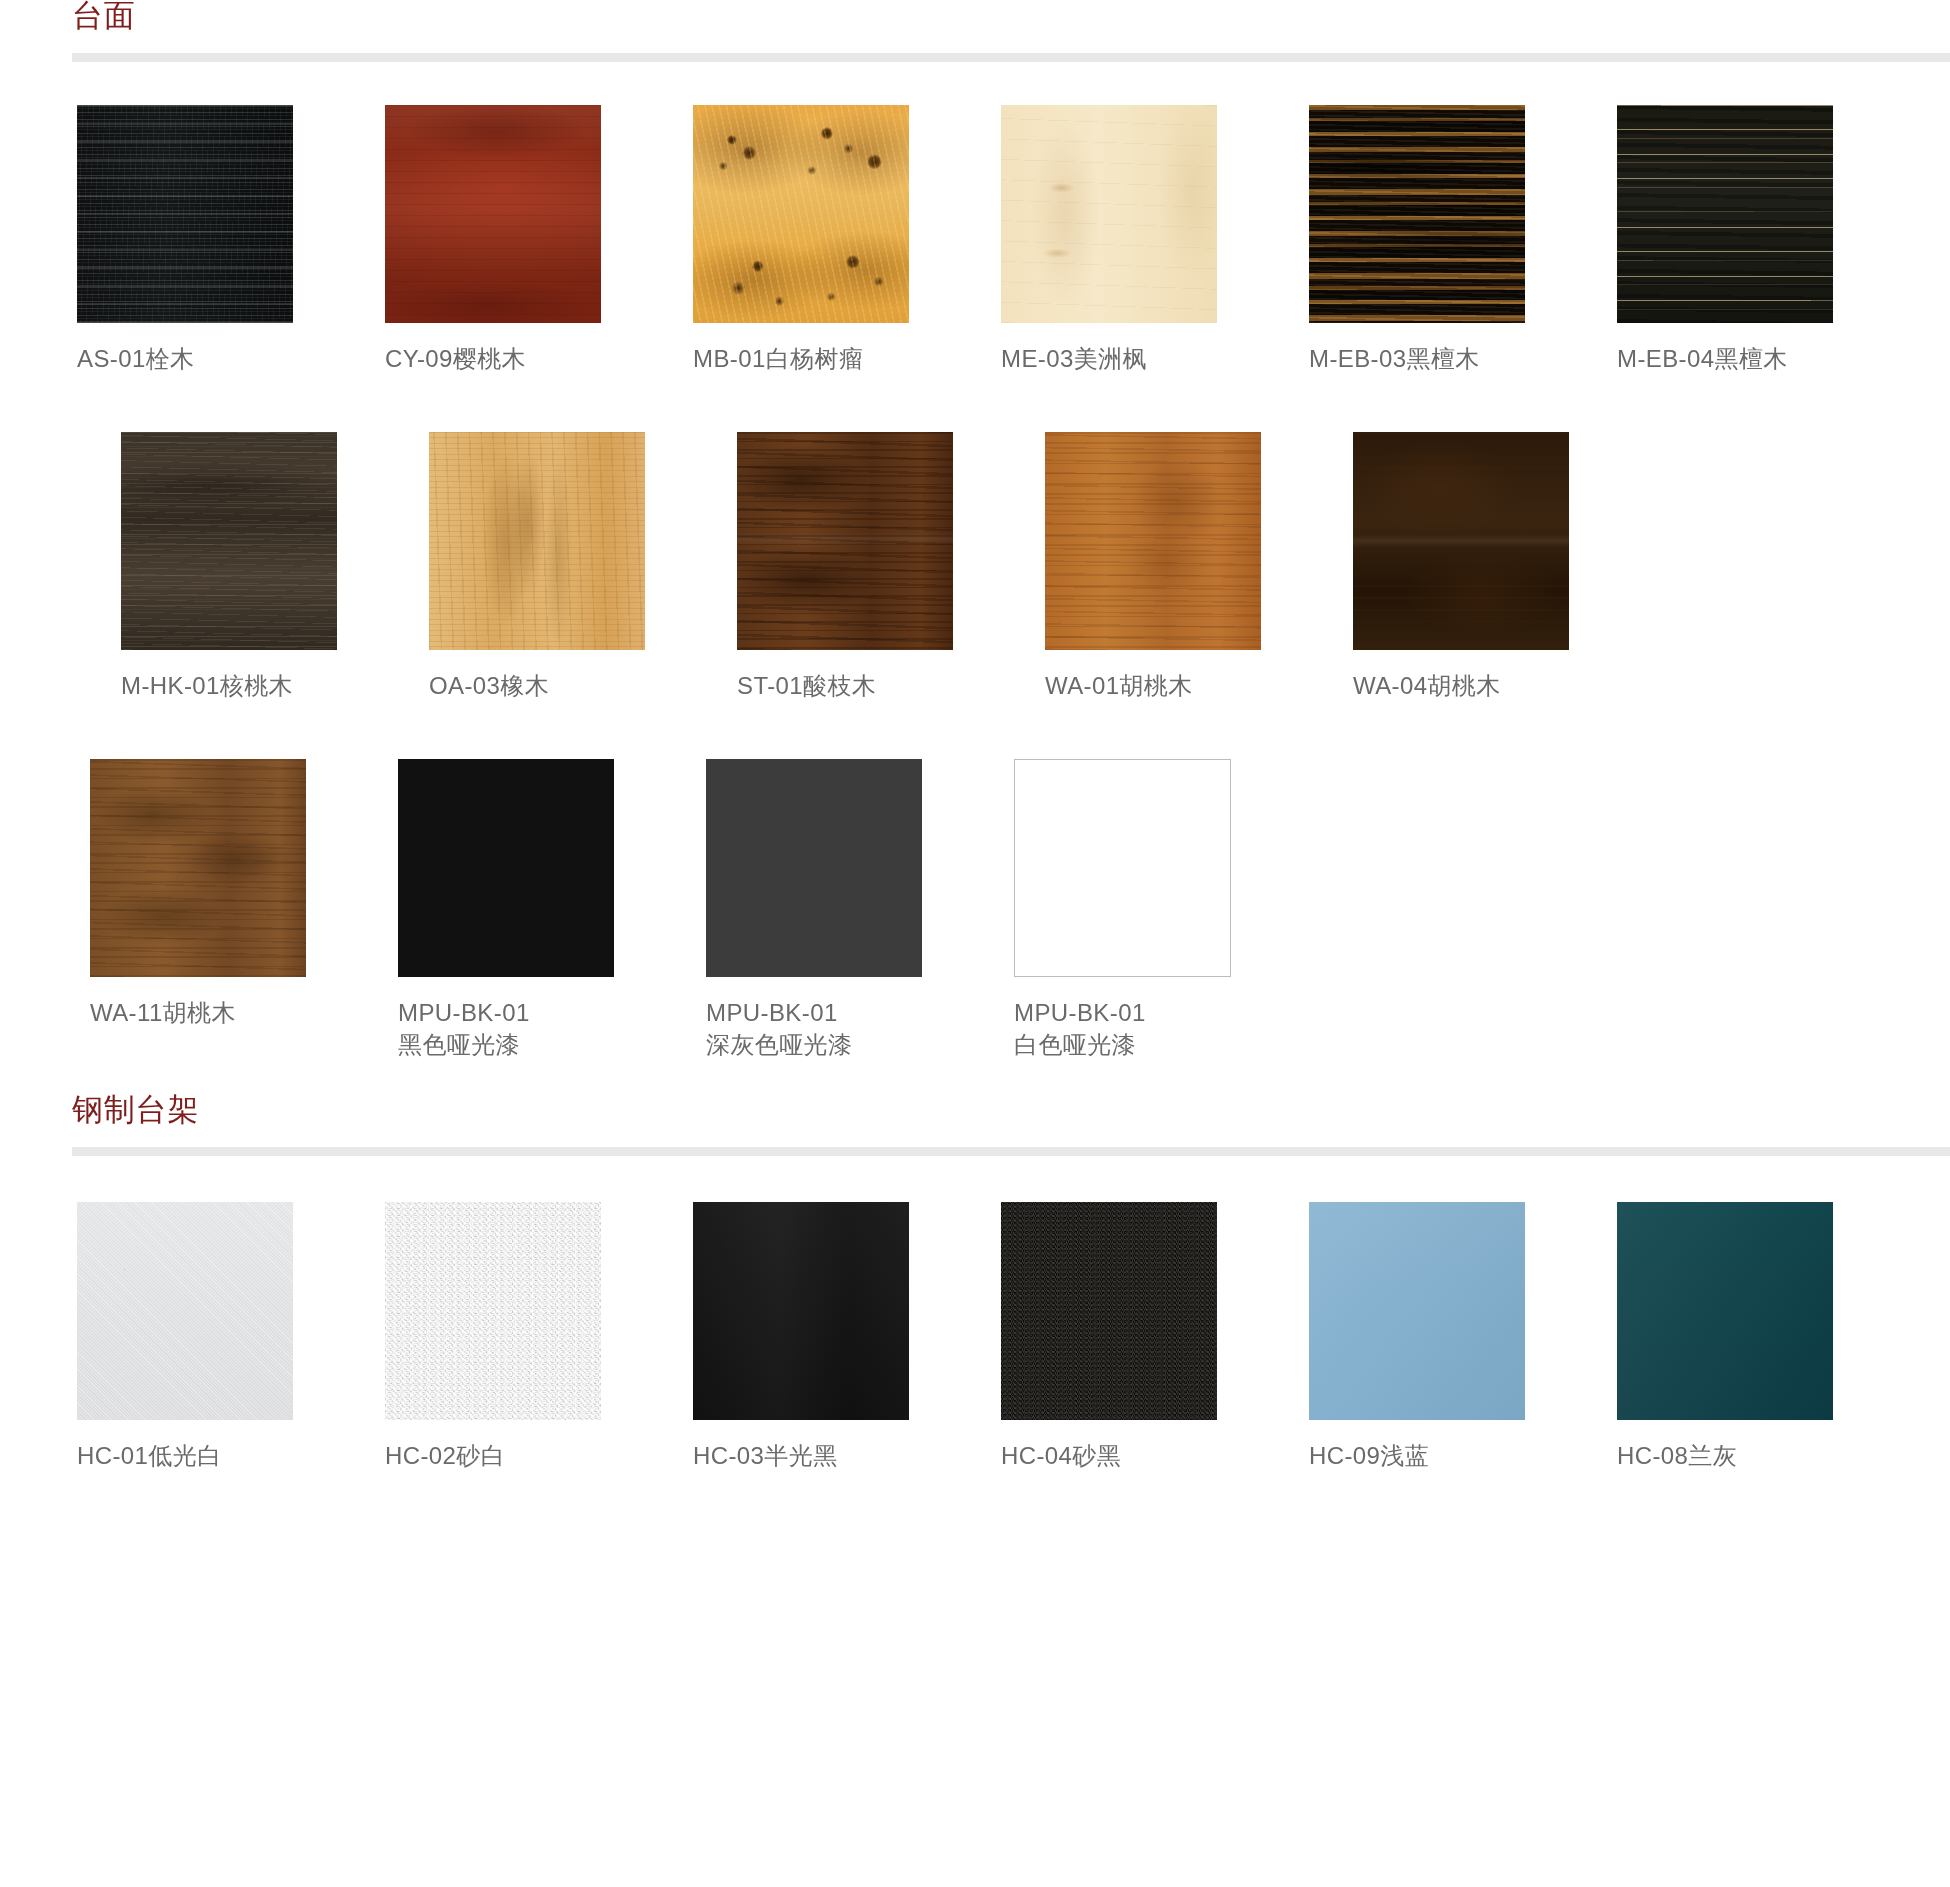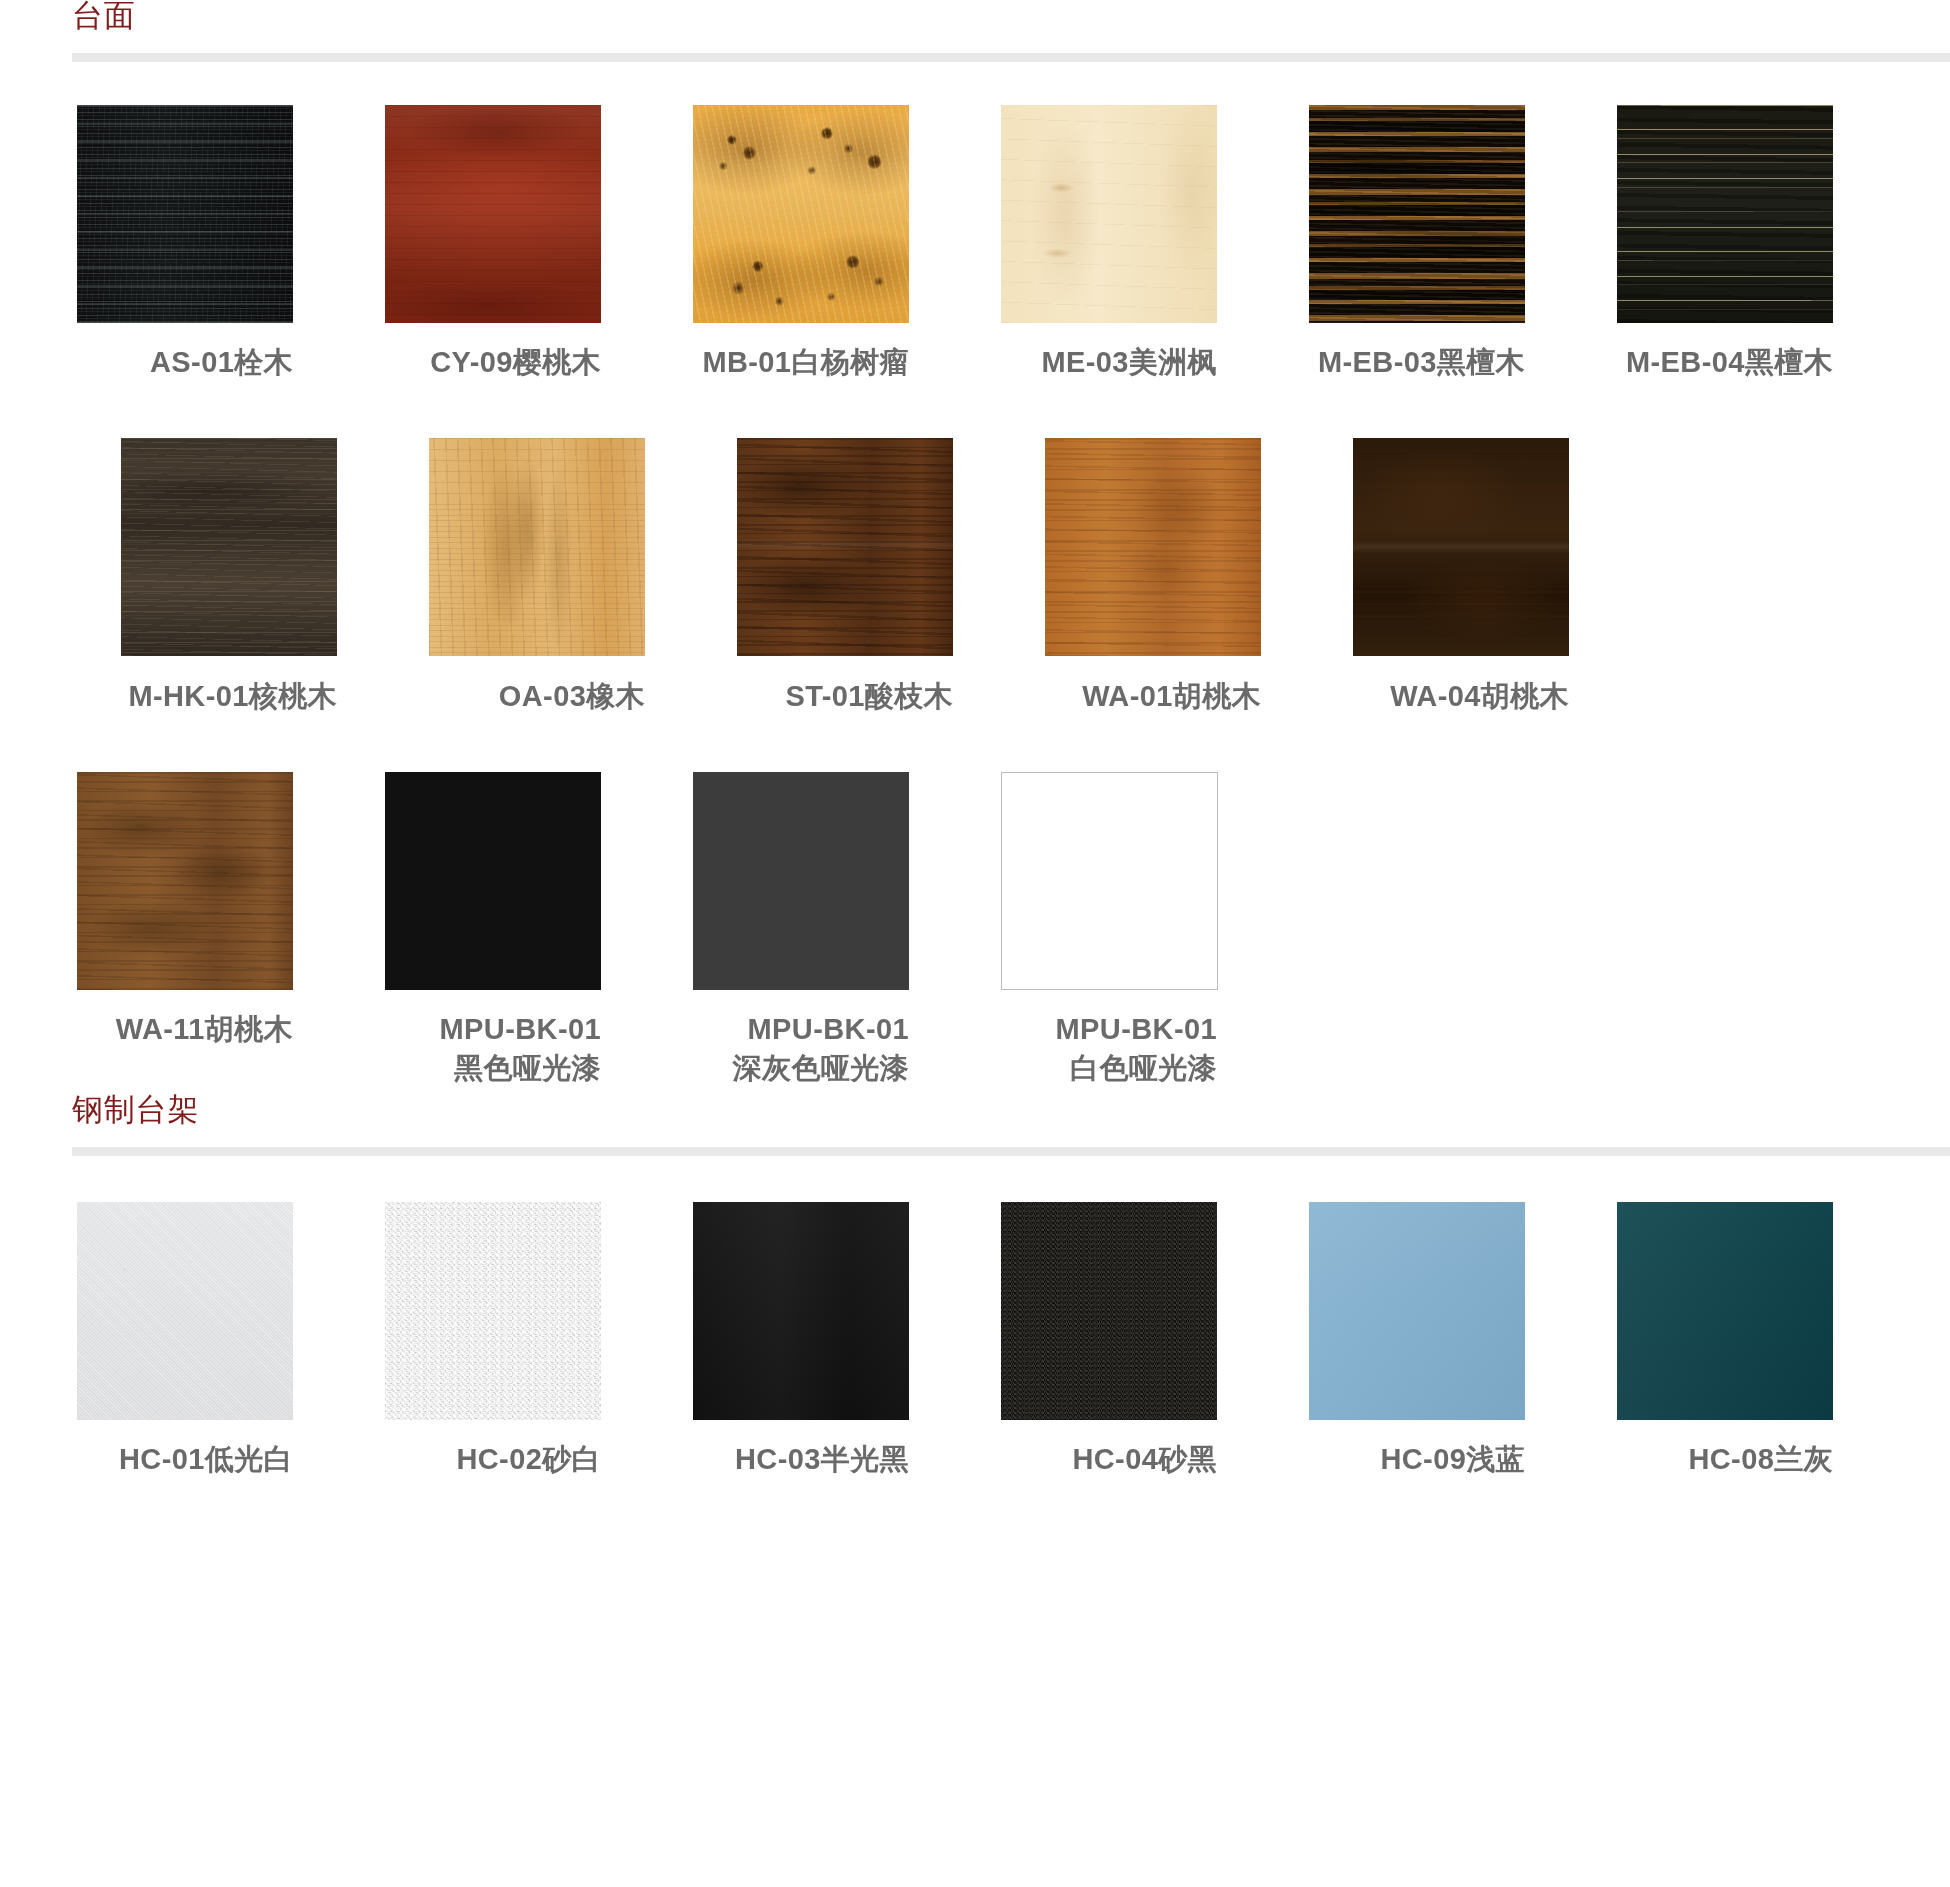--- a/index.html
+++ b/index.html
@@ -67,27 +67,26 @@
     overflow: hidden;
     background-color: #cccccc;
   }
   .swatch-chip.bordered {
     border: 0.8px solid #bcbcbc;
     width: 215px;
     height: 216px;
   }
   .swatch-caption {
     margin-top: 20.4px;
-    text-align: right;
-    font-size: 29px;
+    text-align: left;
+    font-size: 24px;
     color: #6a6a6a;
     line-height: 1.32;
     letter-spacing: 0.4px;
     white-space: pre-line;
-    font-weight: bold;
   }
 
   
   .tex-as01 {
     background:
       repeating-linear-gradient(to bottom,
         rgba(120,125,125,0.30) 0px, rgba(120,125,125,0.30) 0.8px,
         rgba(0,0,0,0) 0.8px, rgba(0,0,0,0) 3.1px,
         rgba(90,98,98,0.18) 3.1px, rgba(90,98,98,0.18) 3.9px,
         rgba(0,0,0,0) 3.9px, rgba(0,0,0,0) 7px),
@@ -546,21 +545,21 @@
       <div class="swatch-cell">
         <div class="swatch-chip tex-wa01"></div>
         <div class="swatch-caption">WA-01胡桃木</div>
       </div>
       <div class="swatch-cell">
         <div class="swatch-chip tex-wa04"></div>
         <div class="swatch-caption">WA-04胡桃木</div>
       </div>
     </div>
 
-    <div class="swatch-grid" style="padding-top:57px;">
+    <div class="swatch-grid" style="padding-top:57px;margin-left:13px;">
       <div class="swatch-cell">
         <div class="swatch-chip tex-wa11"></div>
         <div class="swatch-caption">WA-11胡桃木</div>
       </div>
       <div class="swatch-cell">
         <div class="swatch-chip tex-flat-black"></div>
         <div class="swatch-caption">MPU-BK-01
 黑色哑光漆</div>
       </div>
       <div class="swatch-cell">

